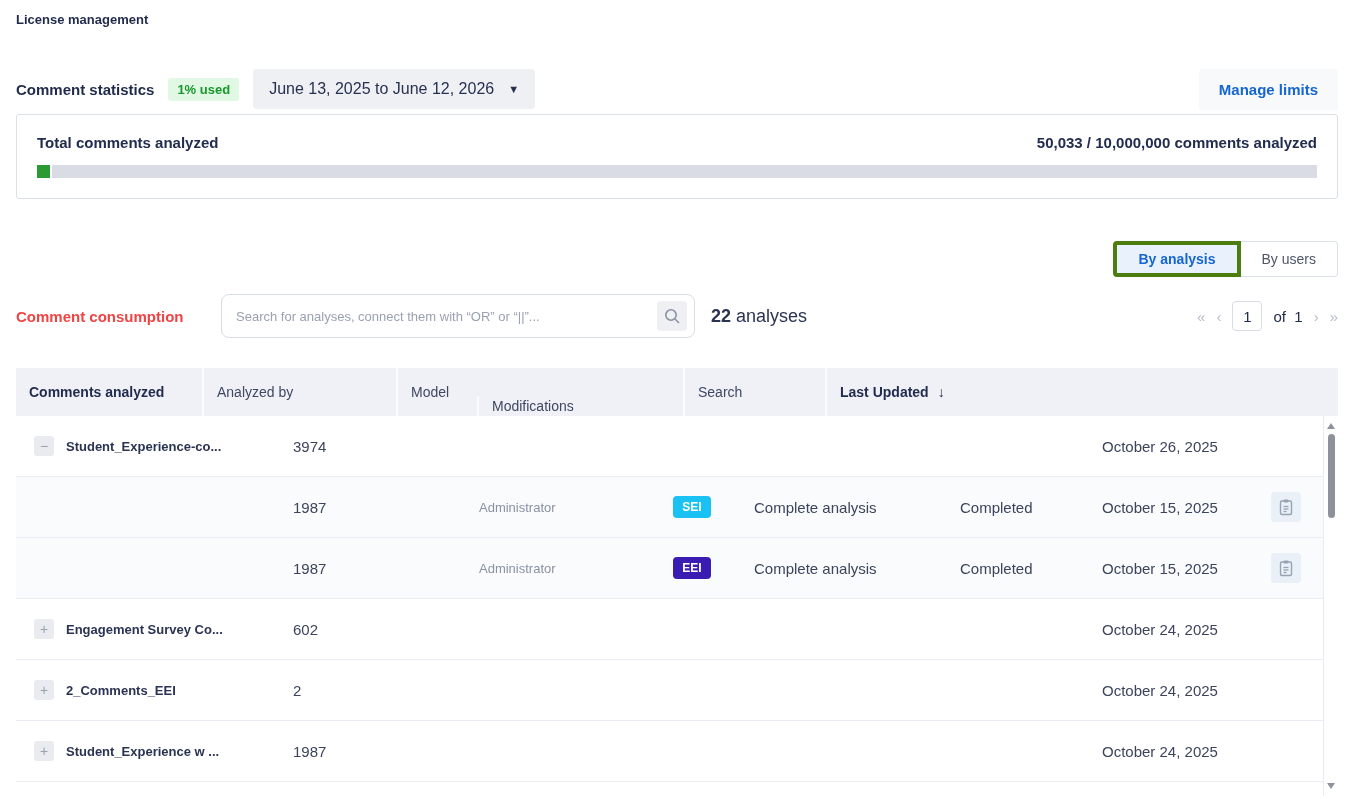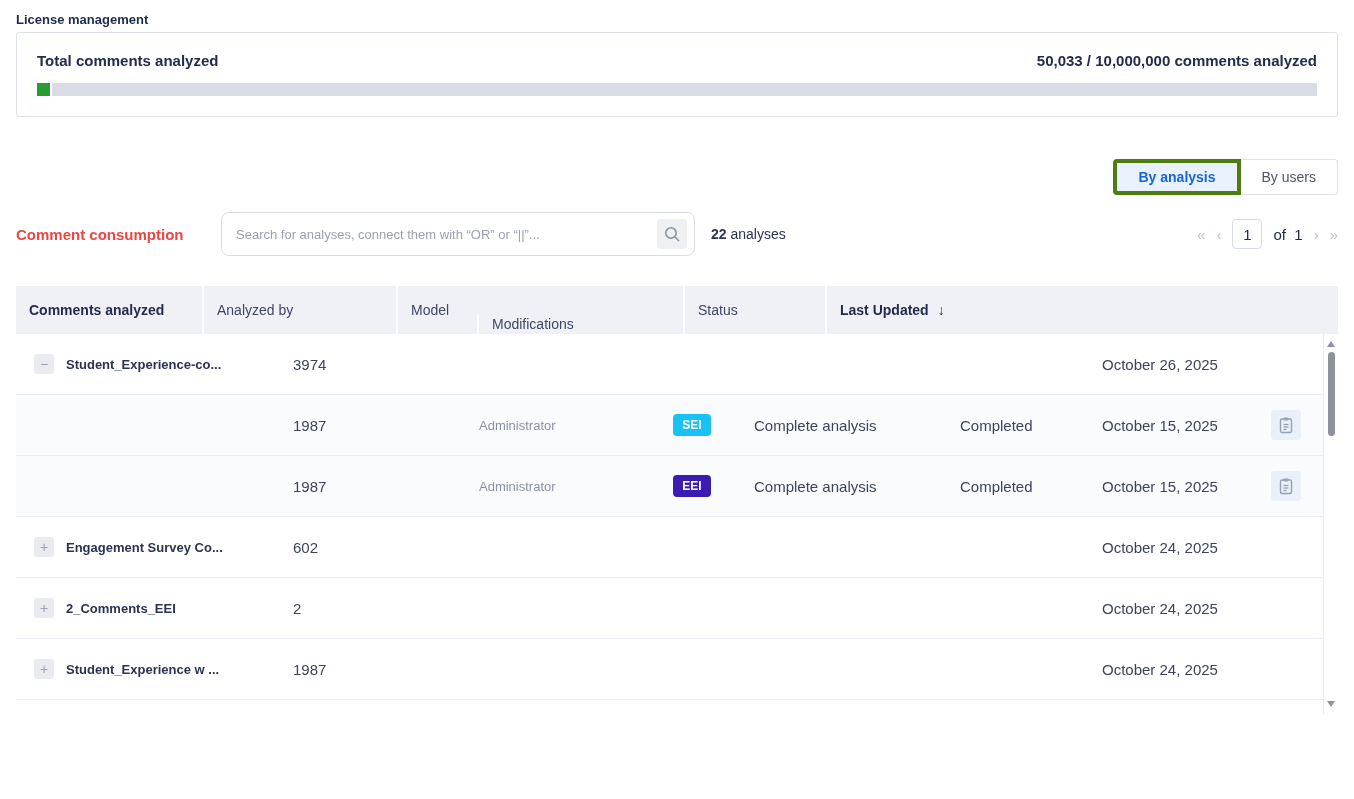--- a/index.html
+++ b/index.html
@@ -41,21 +41,21 @@
   
   .consumption-row { margin-top:17px; display:flex; align-items:center; height:44px; }
   .consumption-heading { font-size:15px; font-weight:bold; color:#ef4444; width:205px; }
   .search-box { width:474px; height:44px; border:1px solid #d8dce6; border-radius:8px;
     display:flex; align-items:center; padding:0 7px 0 14px; }
   .search-input { flex:1; border:none; outline:none; font-size:13px; color:#273050;
     font-family:"Liberation Sans", sans-serif; background:transparent; }
   .search-input::placeholder { color:#9aa1b1; }
   .search-btn { width:30px; height:30px; background:#eef0f4; border:none; border-radius:4px;
     display:flex; align-items:center; justify-content:center; cursor:pointer; }
-  .analyses-count { margin-left:16px; font-size:14px; color:#2a3352; }
+  .analyses-count { margin-left:16px; font-size:18px; color:#2a3352; }
   .analyses-count b { font-weight:bold; }
   .pagination { display:flex; align-items:center; gap:11px; font-size:15px; }
   .pg-arrow { color:#b7bdcd; background:none; border:none; font-size:15px; cursor:pointer; }
   .pg-box { width:30px; height:30px; border:1px solid #d8dce6; border-radius:4px;
     display:flex; align-items:center; justify-content:center; font-size:15px; color:#222c4e; }
   .pg-of { color:#222c4e; }
 
   
   .table { margin:30px 16px 0; position:relative; }
   .thead { display:flex; background:#f0f1f6; height:48px; }
@@ -87,20 +87,30 @@
   .scroll-thumb { margin-top:5px; width:7px; height:84px; background:#8d919c; border-radius:4px; cursor:pointer; }
   .scroll-down { margin-top:auto; margin-bottom:7px; width:0; height:0; border-left:4px solid transparent;
     border-right:4px solid transparent; border-top:6px solid #8d929e; cursor:pointer; }
 </style>
 </head>
 <body>
 
 <div class="wrap">
   <div class="page-title">License management</div>
 
+  <div class="stats-row">
+    <span class="stats-heading">Comment statistics</span>
+    <span class="usage-badge">1% used</span>
+    <div class="date-select">
+      <span>June 13, 2025 to June 12, 2026</span>
+      <span class="caret">▼</span>
+    </div>
+    <span class="spacer"></span>
+    <button class="manage-limits">Manage limits</button>
+  </div>
 
   <div class="card">
     <div class="card-top">
       <span class="card-title">Total comments analyzed</span>
       <span class="usage-text">50,033 / 10,000,000 comments analyzed</span>
     </div>
     <div class="progress">
       <div class="progress-fill" id="progress-fill" style="width: 1%; background: rgb(42, 155, 51);"></div>
       <div class="progress-track"></div>
     </div>
@@ -145,21 +155,21 @@
       <div class="th" style="width: 194px;">
         <span>Analyzed by</span>
       </div>
       <div class="th" style="width: 81px;">
         <span>Model</span>
       </div>
       <div class="th" style="width: 206px; margin-top: 28px;">
         <span>Modifications</span>
       </div>
       <div class="th" style="width: 142px;">
-        <span>Status</span>
+        <span>Search</span>
       </div>
       <div class="th b" style="flex: 1 1 0%;">
         <span>Last Updated</span>
         <span class="sort-arrow">↓</span>
       </div>
     </div>
   <div class="tbody" id="tbody">
     <div class="tr">
         <div class="td first" style="width: 264px;">
           <button class="expander">−</button>

